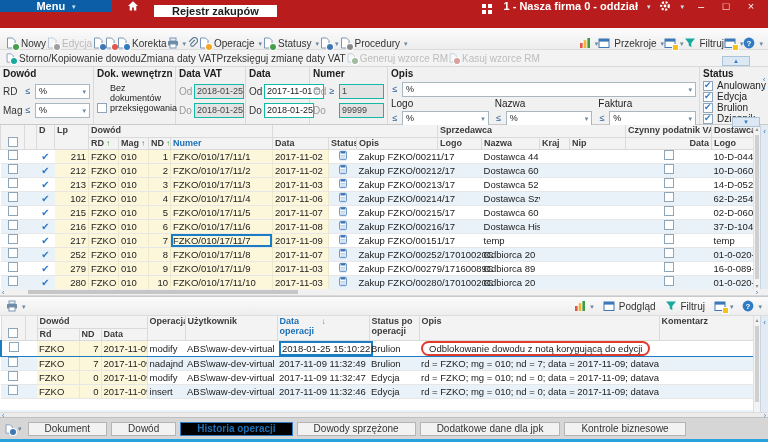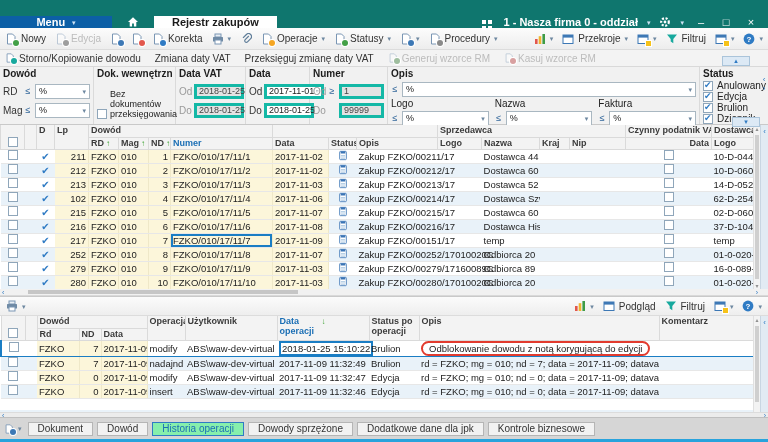--- a/index.html
+++ b/index.html
@@ -2,51 +2,51 @@
 <html><head>
 <meta charset="utf-8">
 <style>
   *{box-sizing:border-box;margin:0;padding:0}
   body{margin:0;background:#888}
   .app{width:768px;height:442px;font-family:"Liberation Sans","DejaVu Sans",sans-serif;font-size:10px;color:#222;background:#f0f0f0;overflow:hidden;position:relative}
   .i{width:12px;height:12px;flex:none;display:inline-block;vertical-align:middle}
   .i10{width:10px;height:10px}
   .chev{color:#6d87a0;font-size:7px;line-height:1}
   
-  .titlebar{height:28px;background:#0f766e;display:flex;align-items:flex-end;color:#fff}
+  .titlebar{height:28px;background:#b91c1c;display:flex;align-items:flex-start;color:#fff}
   .menu-btn{background:#0c5fa6;width:112px;display:flex;align-items:center;justify-content:center;gap:7px;font-weight:bold;font-size:11px;cursor:pointer}
   .menu-btn .chev{color:#cfe4f5}
   .home-tab{width:42px;display:flex;align-items:center;justify-content:center;color:#fff}
   .active-tab{background:#fff;color:#1a1a1a;font-weight:bold;font-size:11px;margin-top:5px;padding:0 18px;display:flex;align-items:center}
   .tb-right{margin-left:auto;display:flex;align-items:center;gap:9px;padding-right:9px;font-weight:bold;font-size:11px}
   .grid4{width:4px;height:4px;background:#fff;box-shadow:6px 0 #fff,0 6px #fff,6px 6px #fff;display:inline-block;margin-right:8px}
   .winbtn{width:16px;text-align:center;font-size:11px;font-weight:normal;cursor:pointer}
   
-  .toolbar1{height:22px;background:linear-gradient(#fcfcfc,#ededed);border-bottom:1px solid #dcdcdc;display:flex;align-items:center;padding:0 5px;gap:9px}
-  .toolbar2{height:17px;background:#f3f3f3;border-bottom:1px solid #d9d9d9;display:flex;align-items:center;padding:0 5px;gap:14px;color:#3a3a3a}
+  .toolbar1{height:22px;background:linear-gradient(#fcfcfc,#ededed);border-bottom:1px solid #dcdcdc;display:flex;align-items:flex-end;padding:0 5px;gap:0}
+  .toolbar2{height:17px;background:#f3f3f3;border-bottom:1px solid #d9d9d9;display:flex;align-items:center;padding:0 5px;color:#3a3a3a}
   .tbtn{display:flex;align-items:center;gap:4px;color:#333;cursor:pointer;white-space:nowrap}
   .tbtn.dis{color:#bcbcbc}
   .tbtn.dis svg{opacity:.45}
   .tb-sp{margin-left:auto}
   .icw{position:relative;display:inline-flex}
   .icw::after{content:'';position:absolute;right:-2px;bottom:-1px;width:6px;height:6px;border-radius:50%;background:var(--c,#43a047);box-shadow:0 0 0 1px #fff}
   .badge-y{position:relative;display:inline-flex}
   .badge-y::after{content:'';position:absolute;right:-2px;bottom:-1px;width:5px;height:5px;background:#f6c21a;box-shadow:0 0 0 1px #fff}
   
   .filters{height:58px;position:relative;background:#f1f1f1;border-bottom:1px solid #c9c9c9}
   .fgroup{position:absolute;top:0;bottom:0;border-right:1px solid #dadada;padding:1px 3px}
   .fglabel{font-weight:bold;height:12px;color:#1d1d1d;white-space:nowrap;overflow:hidden}
   .frow{display:flex;align-items:center;gap:3px;height:16px;margin-top:3px;white-space:nowrap}
   .flab{width:18px;color:#333}
   .flab.dis{color:#9a9a9a}
   .op{color:#33679b;font-size:9px;width:8px;text-align:center}
   .combo{flex:1;height:15px;background:#fff;border:1px solid #a9b7c1;display:flex;align-items:center;padding:0 3px;font-size:9px;color:#222;cursor:pointer;min-width:0}
   .combo .chev{margin-left:auto}
   .combo.dis,.dfield.dis{background:#e3e3e3;color:#444}
-  .dfield{height:15px;background:#fff;border:3px solid #14b8a6;display:flex;align-items:center;gap:2px;padding:0 2px;font-size:9px;cursor:pointer}
+  .dfield{height:15px;background:#fff;border:1px solid #14b8a6;display:flex;align-items:center;gap:2px;padding:0 2px;font-size:9px;cursor:pointer}
   .cb{width:10px;height:10px;border:1px solid #8fa6ba;background:#fff;display:inline-block;position:relative;flex:none;cursor:pointer}
   .cb.ck::after{content:'✔';color:#2f7bc4;font-size:9px;font-weight:bold;position:absolute;left:0;top:-2px}
   .fcheck{display:flex;align-items:center;gap:4px;height:11px;white-space:nowrap}
   .scbtn{position:absolute;width:28px;height:10px;background:#dce9f5;border:1px solid #aac4da;color:#2f7bc4;font-size:7px;line-height:8px;text-align:center;cursor:pointer;z-index:5}
   .fstrip{position:absolute;right:0;top:0;bottom:0;width:8px;color:#2f7bc4;font-size:8px;text-align:center;line-height:9px;padding-top:8px}
   
   .gridband{position:relative;height:164px;background:#fff;overflow:hidden}
   .gridband2{position:relative;height:96px;background:#fff;overflow:hidden}
   table{border-collapse:collapse;table-layout:fixed;width:753px;font-size:9.5px}
   th{background:#f3f3f3;border:1px solid #dadada;border-top:none;font-weight:bold;color:#3c3c3c;height:12px;padding:0 2px;text-align:left;white-space:nowrap;overflow:hidden;font-size:9px;vertical-align:top}
@@ -71,22 +71,22 @@
   .vthumb{position:absolute;left:1px;right:1px;top:10px;bottom:10px;background:#cfcfcf}
   .sstrip{position:absolute;right:0;top:0;bottom:0;width:8px;background:#e2ebf3;border-left:1px solid #c9d6e2;color:#2f7bc4;font-size:8px;text-align:center;padding-top:2px}
   .hscroll{height:7px;background:#f1f1f1;border-bottom:1px solid #d9d9d9;position:relative}
   .hthumb{position:absolute;left:28px;width:270px;top:1px;bottom:1px;background:#c6c6c6}
   .harrow{position:absolute;top:0;font-size:7px;color:#2f7bc4;line-height:7px}
   
   .ptoolbar{height:20px;background:linear-gradient(#fbfbfb,#eee);border-top:1px solid #c9c9c9;border-bottom:1px solid #dcdcdc;display:flex;align-items:center;padding:0 6px;gap:9px}
   
   .hscroll2{height:5px;background:#ececec;position:relative;border-top:1px solid #dcdcdc}
   .tabbar{height:22px;background:#d6d6d6;display:flex;align-items:center;gap:4px;padding:0 4px;border-top:1px solid #bfbfbf}
-  .btab{height:14px;background:#f2f2f2;border:1px solid #b5b5b5;display:flex;align-items:center;padding:0 9px;color:#333;cursor:pointer;white-space:nowrap}
-  .btab.active{background:#86efac;border:1px solid #2f7bc4;color:#1b6fb5;font-weight:normal}
+  .btab{height:14px;background:#f2f2f2;border:1px solid #b5b5b5;display:flex;align-items:center;padding:0 16px;color:#333;cursor:pointer;white-space:nowrap}
+  .btab.active{background:#000000;border:1px solid #2f7bc4;color:#1b6fb5;font-weight:bold}
   .bluestrip{height:3px;background:#29a3dc}
   .st-ic{display:inline-block;width:10px;height:11px}
 </style>
 </head>
 <body>
 
 <svg width="0" height="0" style="position:absolute">
   <defs>
     <symbol id="s-doc" viewBox="0 0 12 12">
         <path d="M2.5 1h5L10 3.5V11H2.5z" fill="#fff" stroke="#7a96b4"></path>
@@ -344,21 +344,21 @@
           <span class="op">≤</span>
         <span class="combo">
             <span>%</span>
             <span class="chev">▾</span>
           </span>
         </div>
     </div>
 
     <div class="fgroup" style="left:94px;width:82px">
       <div class="fglabel">Dok. wewnętrzne</div>
-      <div style="display:flex;gap:3px;margin-top:9px;align-items:flex-end">
+      <div style="display:flex;gap:3px;margin-top:3px;align-items:flex-end">
         <span class="cb"></span>
         <span style="white-space:normal;line-height:10px;font-size:9px">Bez dokumentów przeksięgowania</span>
       </div>
     </div>
 
     <div class="fgroup" style="left:176px;width:70px">
       <div class="fglabel">Data VAT</div>
       <div class="frow">
           <span class="flab dis" style="width:12px">Od</span>
         <span class="dfield dis" style="width:50px">

